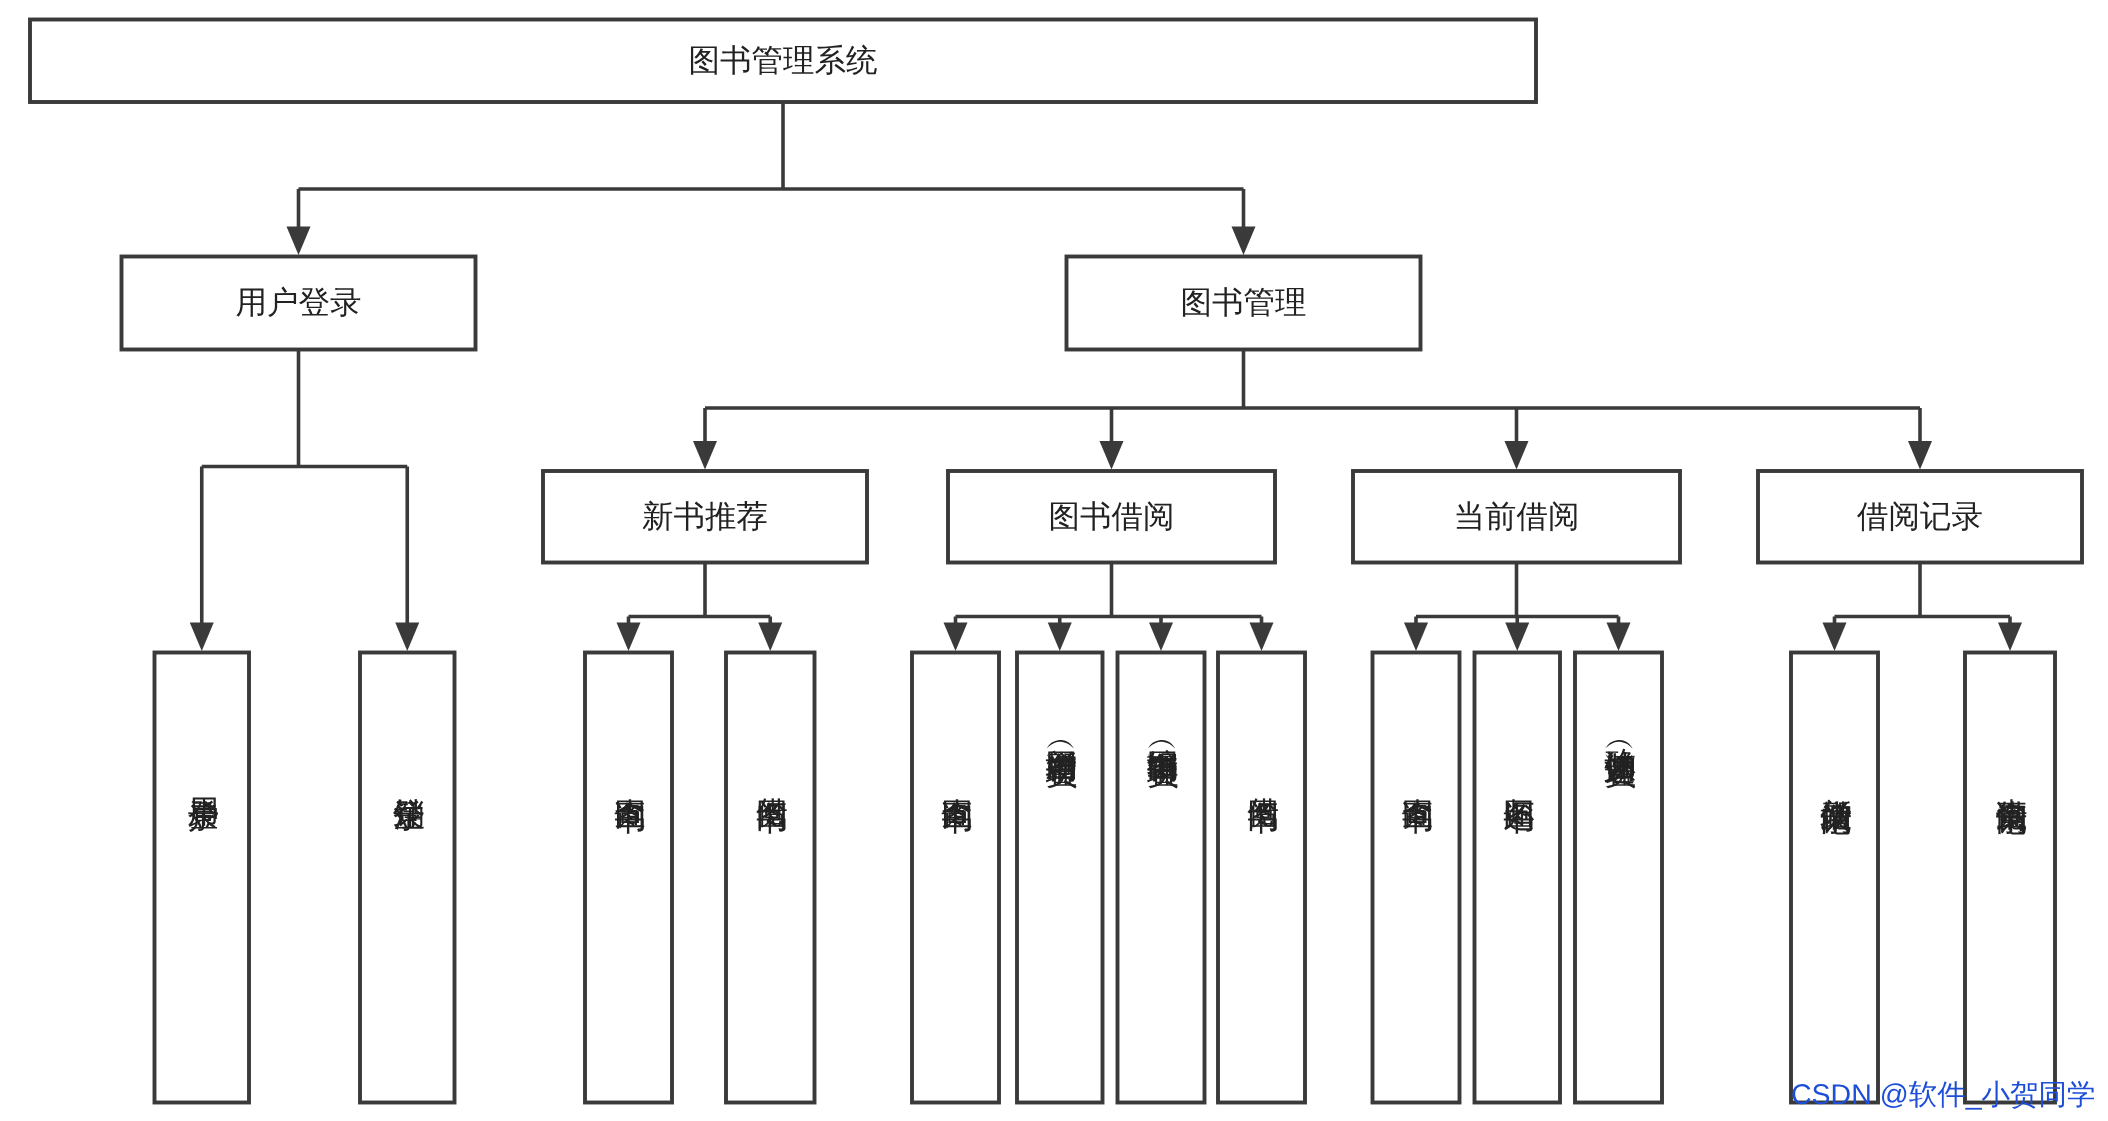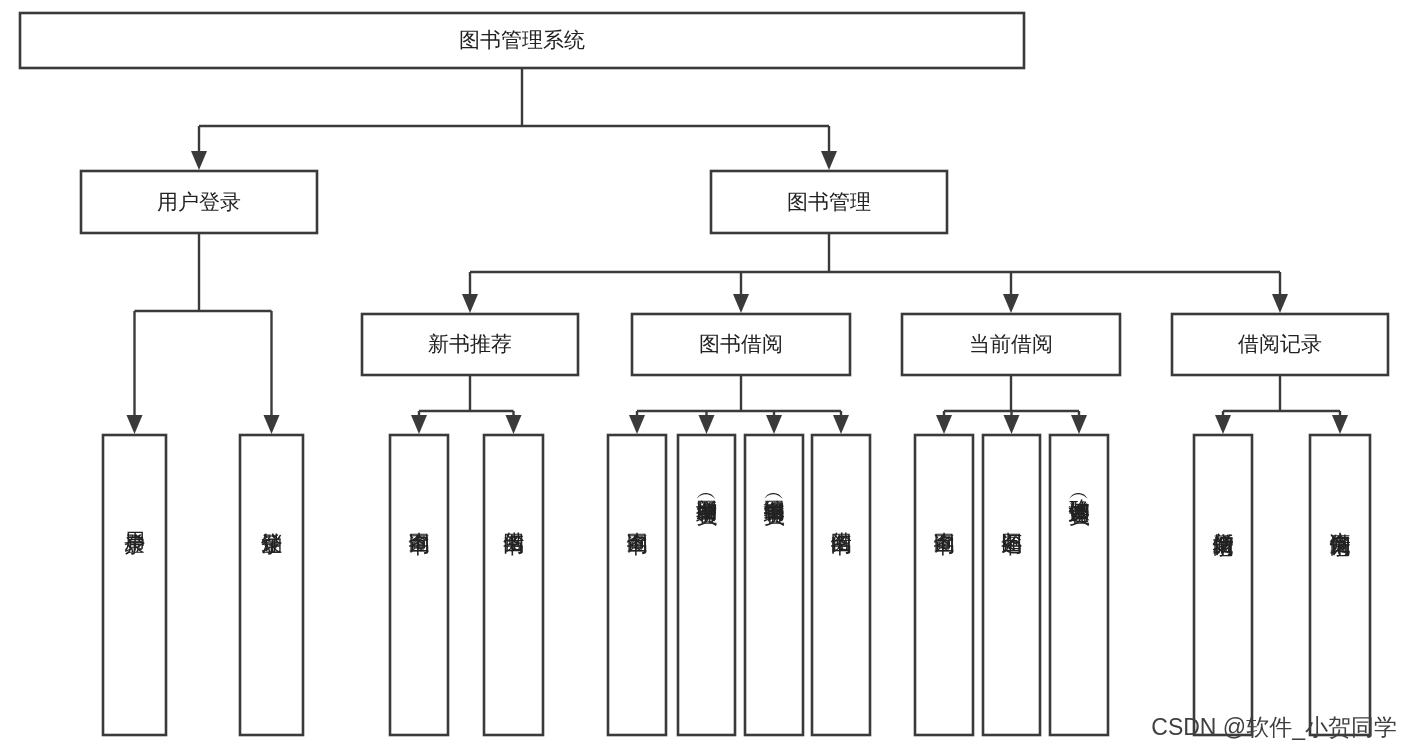--- a/index.html
+++ b/index.html
@@ -63,22 +63,22 @@
     line-height: 1.06;
     color: #222222;
     letter-spacing: 1px;
     white-space: nowrap;
   }
   .watermark {
     position: absolute;
     right: 8px;
     bottom: 4px;
     font-family: "Liberation Sans", "DejaVu Sans", sans-serif;
-    font-size: 23px;
-    color: #404040;
+    font-size: 19px;
+    color: #1d4ed8;
     white-space: nowrap;
     user-select: none;
   }
 </style>
 </head>
 <body>
 
 <div id="diagram-root">
   <svg class="tree-canvas" viewBox="0 0 1405 747">
     <g id="edge-layer">

